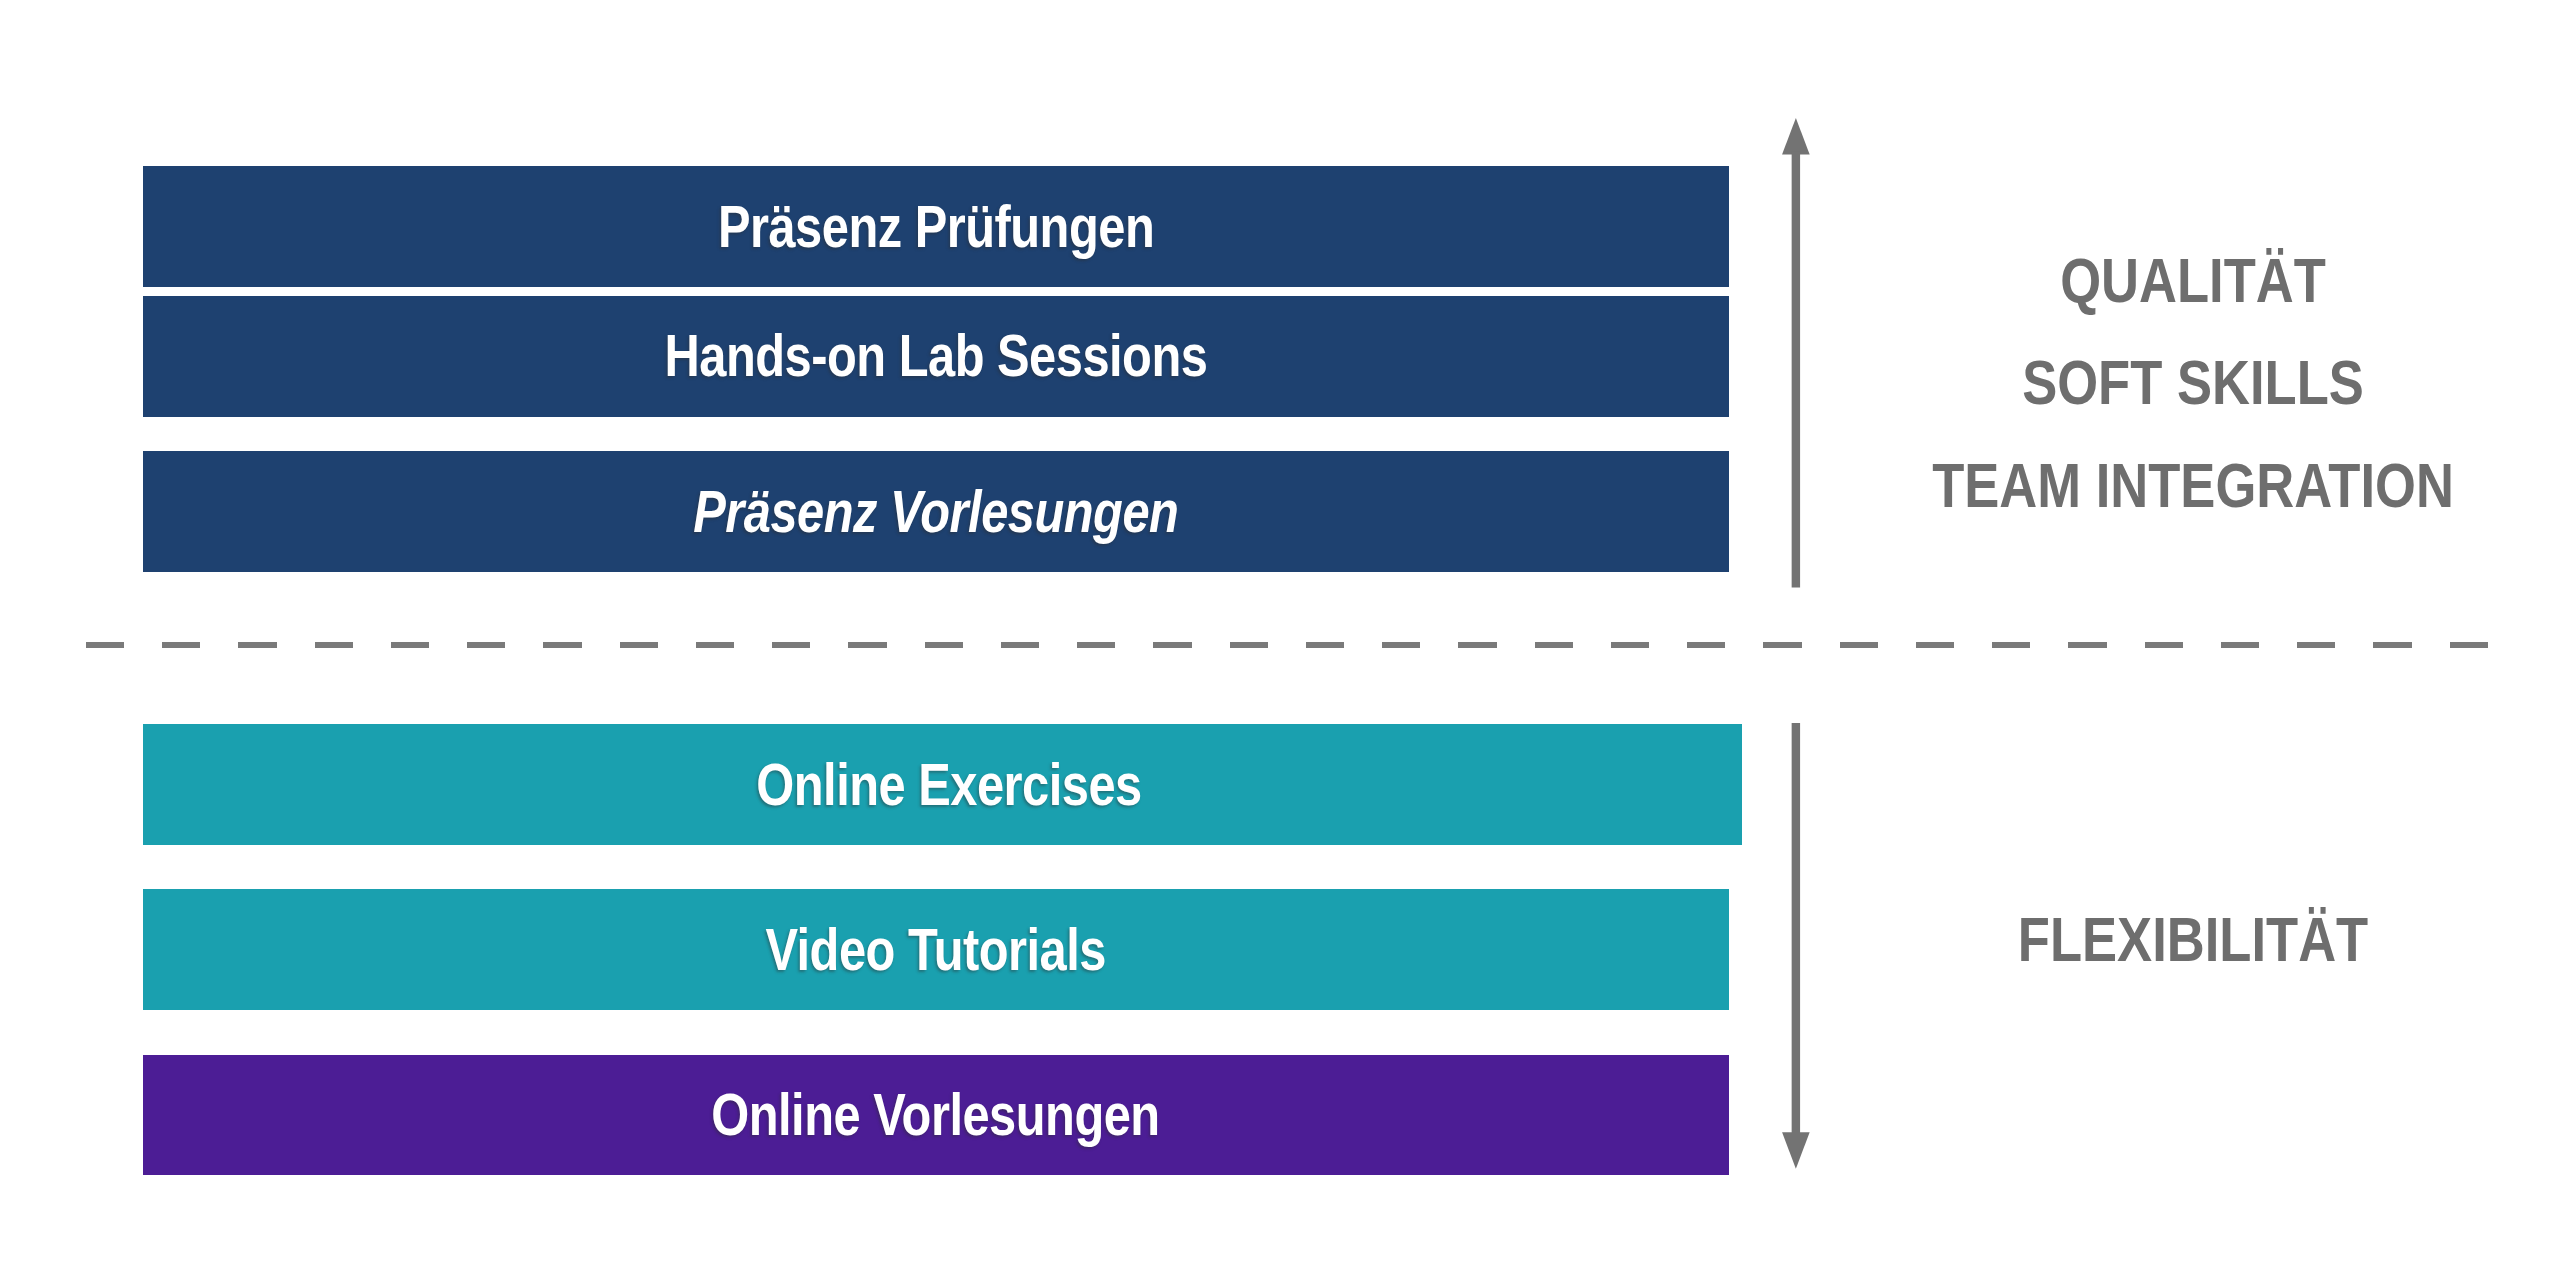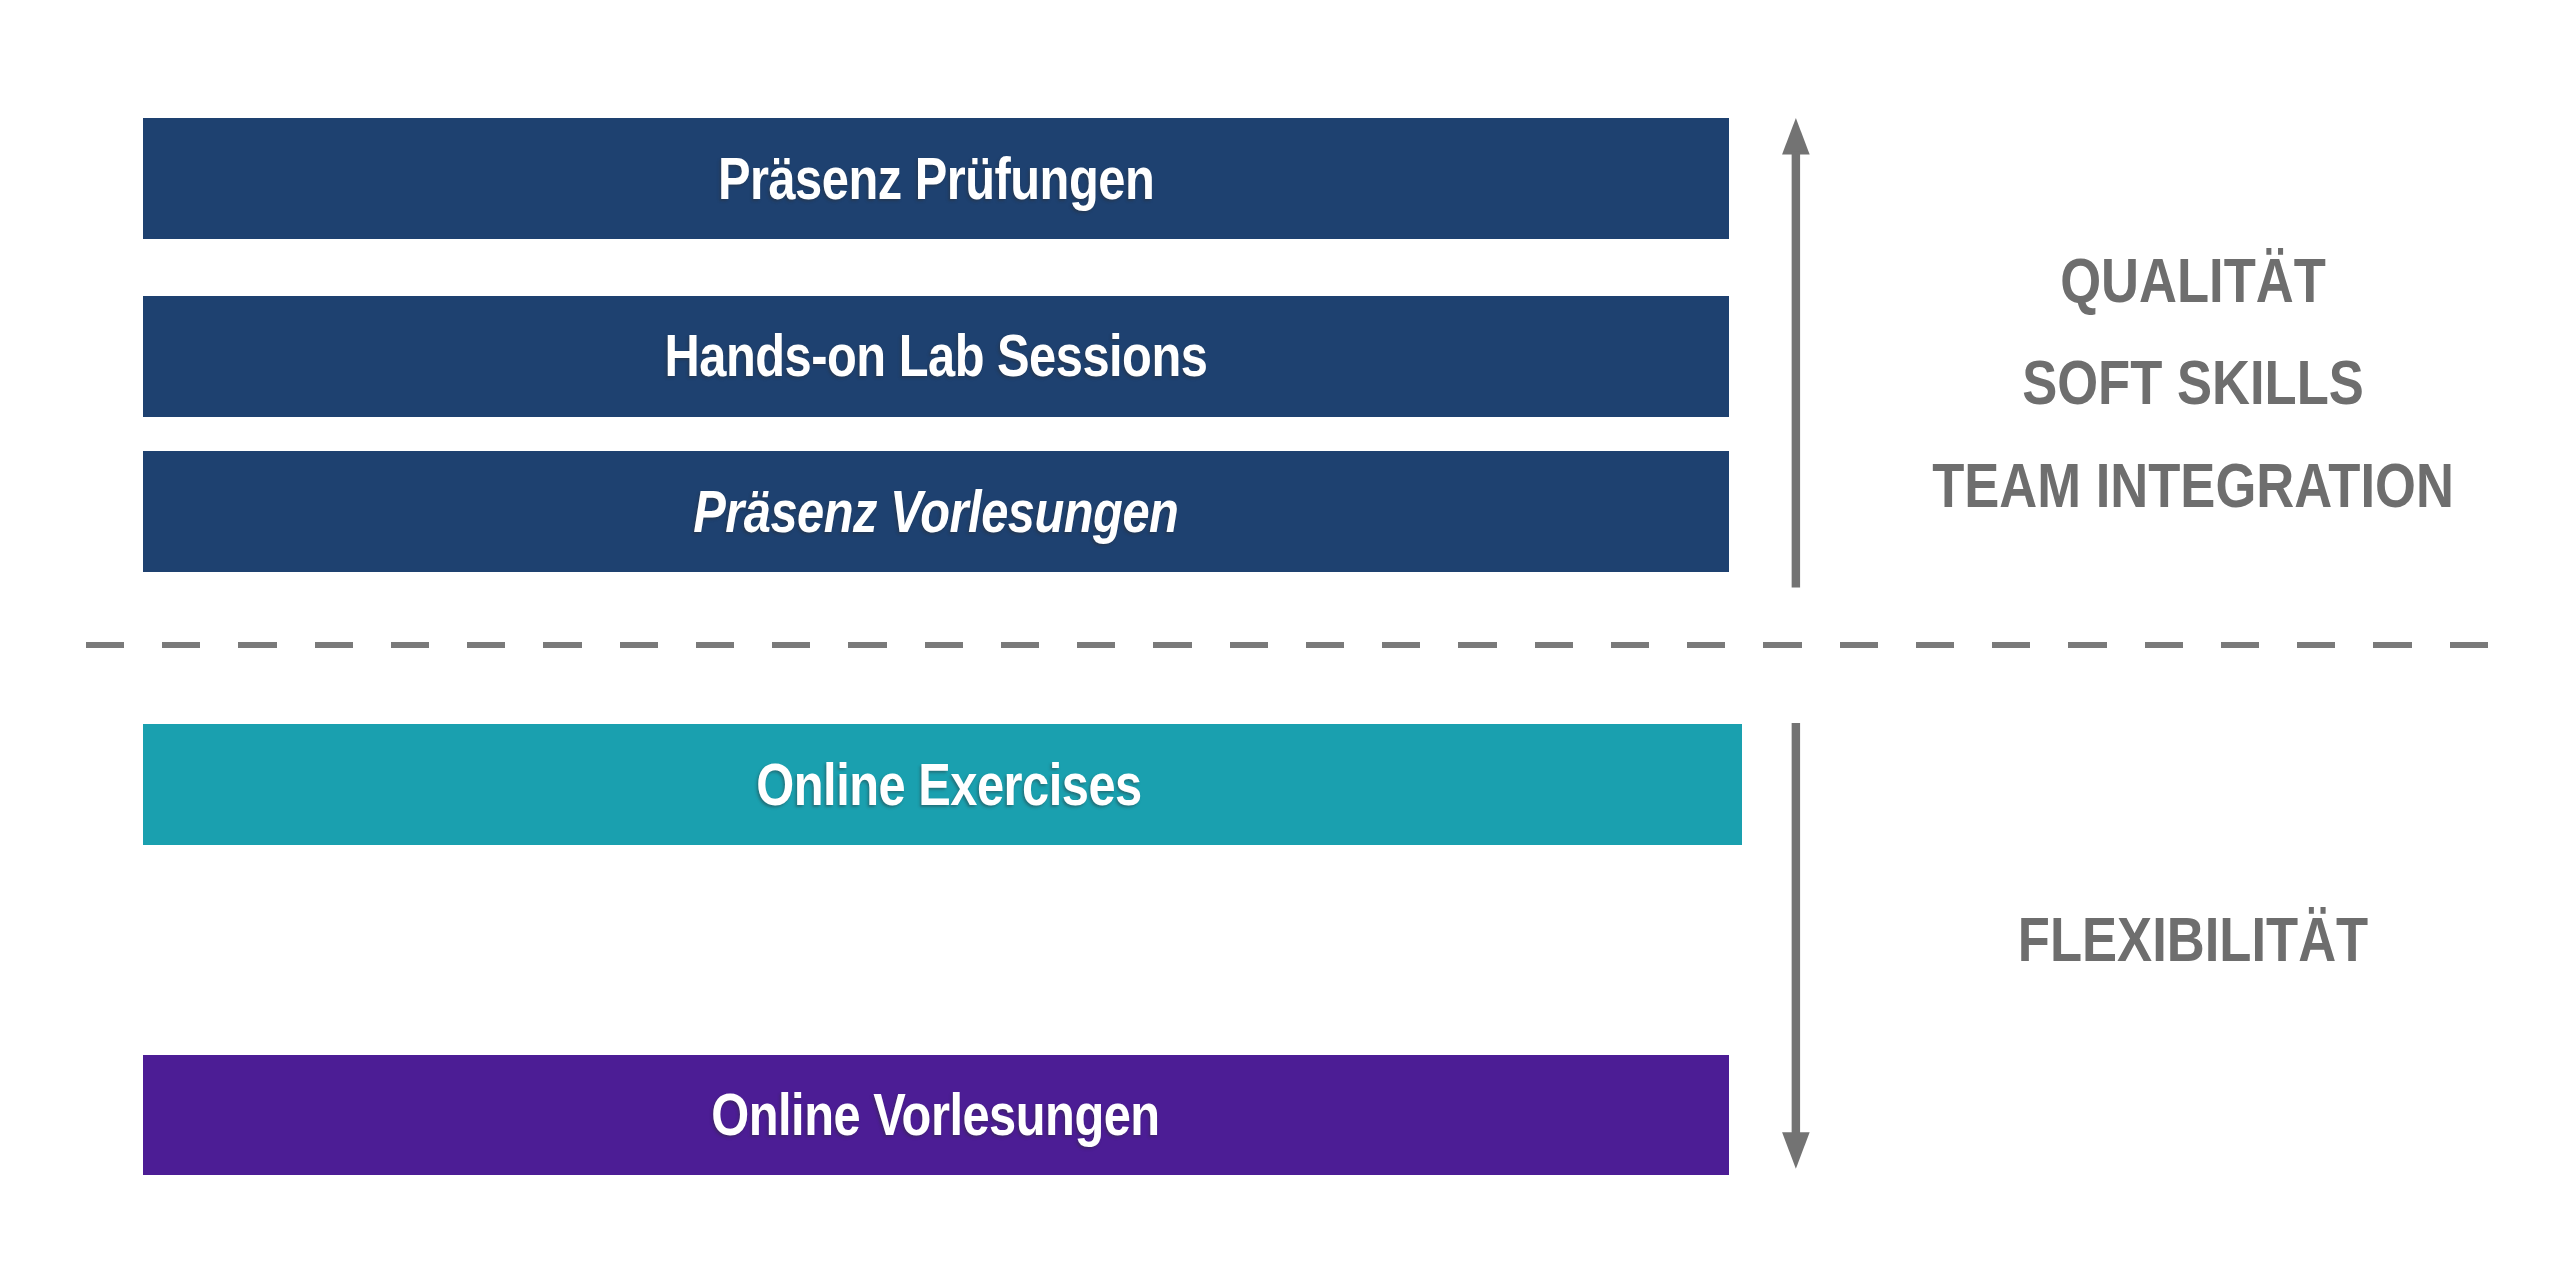--- a/index.html
+++ b/index.html
@@ -75,34 +75,37 @@
     letter-spacing: 0;
   }
   .axis-label-quality     { top: 29.7%; }
   .axis-label-flexibility { top: 72.9%; }
 </style>
 </head>
 <body>
 
 <div class="stage">
 
-  <div class="bar bar-top-1" style="background: rgb(30, 65, 112);">
+  <div class="bar bar-top-1" style="background: rgb(30, 65, 112); margin-top: 48px;">
     <span class="bar-label">Präsenz Prüfungen</span>
   </div>
   <div class="bar bar-top-2" style="background: rgb(30, 65, 112); margin-top: 12px;">
     <span class="bar-label">Hands-on Lab Sessions</span>
   </div>
   <div class="bar bar-top-3" style="background: rgb(30, 65, 112);">
     <span class="bar-label">Präsenz Vorlesungen</span>
   </div>
 
   <div class="divider" style="--c: #7A7A7A;"></div>
 
   <div class="bar bar-bot-1" style="background: rgb(26, 160, 175);">
     <span class="bar-label">Online Exercises</span>
+  </div>
+  <div class="bar bar-bot-2" style="background: rgb(26, 160, 175);">
+    <span class="bar-label">Video Tutorials</span>
   </div>
   <div class="bar bar-bot-3" style="background: #4c1d95;">
     <span class="bar-label">Online Vorlesungen</span>
   </div>
 
   <div class="axis-arrow arrow-up">
     <svg viewBox="0 0 44 616" preserveAspectRatio="none" aria-hidden="true">
       <polygon points="22,0 4,48 40,48" style="fill: rgb(115, 115, 115);"></polygon>
       <line x1="22" y1="44" x2="22" y2="616" stroke-width="11" style="stroke: rgb(115, 115, 115);"></line>
     </svg>

